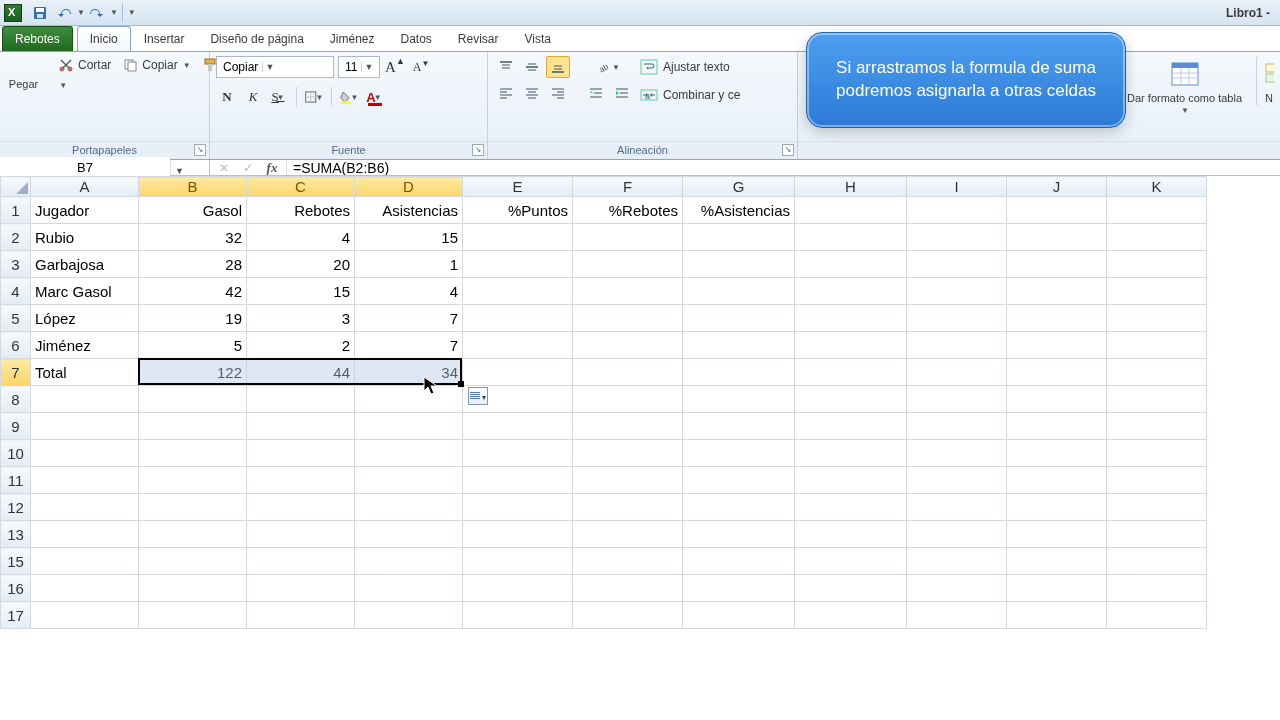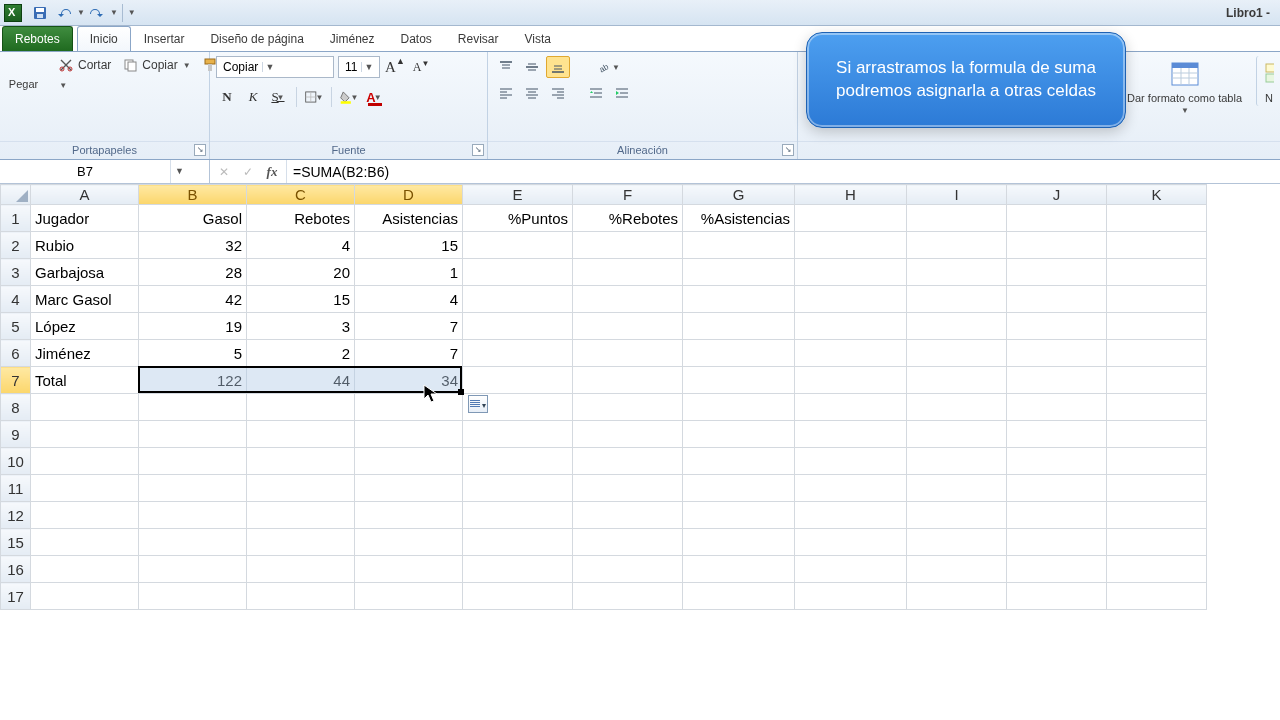--- a/index.html
+++ b/index.html
@@ -56,21 +56,21 @@
 .wrap-item { display:flex; align-items:center; gap:5px; font-size:12px; color:#3a3a3a; padding:2px 4px; white-space:nowrap; border-radius:3px;}
 .wrap-item svg{ width:18px; height:18px; }
 
 .style-btn{ display:flex; flex-direction:column; align-items:center; gap:2px; font-size:11px; color:#3a3a3a; padding:2px 6px; border-radius:3px; white-space:nowrap;}
 .style-btn .ico{ width:32px; height:32px; display:flex; align-items:center; justify-content:center; }
 .new-style{ border-left:1px solid #c2d2e4; margin-left:4px; padding-left:8px;}
 
 .orient-col { display:flex; flex-direction:column; gap:4px; margin-left:6px; align-items:center; }
 
 
-.fxbar { height:24px; border-bottom:1px solid #b3c3d7; display:flex; align-items:stretch; background:#fff; }
+.fxbar { height:16px; border-bottom:1px solid #b3c3d7; display:flex; align-items:stretch; background:#fff; }
 .namebox { width:210px; display:flex; align-items:center; border-right:1px solid #b3c3d7; }
 .namebox input { border:none; width:170px; height:22px; font-size:13px; text-align:center; outline:none; }
 .namebox .dd { width:18px; text-align:center; color:#555; font-size:9px; border-left:1px solid #d6dfea; height:100%; line-height:22px;}
 .fx-btns { display:flex; align-items:center; padding:0 4px; gap:4px; border-right:1px solid #d6dfea;}
 .fx-btns span { width:20px; height:20px; display:inline-flex; align-items:center; justify-content:center; color:#7a7a7a; font-size:12px; }
 .fx-label { font-style:italic; font-weight:bold; color:#555 !important; font-family:"Times New Roman",serif; font-size:13px !important;}
 .formula-input { flex:1; border:none; padding:0 6px; font-size:14px; outline:none; }
 
 
 .grid-wrap { position:relative; height: calc(720px - 26px - 26px - 108px - 24px); overflow:hidden; background:#fff;}
@@ -305,20 +305,39 @@
           <span class="align-btn">
               <svg viewBox="0 0 16 14">
                 <line x1="2" y1="3" x2="14" y2="3" stroke="#456"></line>
                 <polygon points="2,5 5,7 2,9" fill="#2c6"></polygon>
                 <line x1="6" y1="7" x2="14" y2="7" stroke="#456"></line>
                 <line x1="2" y1="11" x2="14" y2="11" stroke="#456"></line>
               </svg>
             </span>
         </div>
       </div>
+      <div class="wrap-col">
+        <div class="wrap-item">
+          <svg viewBox="0 0 18 18">
+              <rect x="1" y="2" width="16" height="14" fill="none" stroke="#6c9"></rect>
+              <path d="M4 6h8a2 2 0 010 4H7l1-1M7 10l1 1" fill="none" stroke="#367"></path>
+            </svg>
+          <span>Ajustar texto</span>
+        </div>
+        <div class="wrap-item cut-right" style="width:130px">
+          <svg viewBox="0 0 18 18">
+              <rect x="1" y="4" width="16" height="10" fill="none" stroke="#6c9"></rect>
+              <text x="5" y="13" font-size="9" fill="#367">a</text>
+              <path d="M3 9h3M12 9h3" stroke="#367"></path>
+              <polygon points="6,7 8,9 6,11" fill="#367"></polygon>
+              <polygon points="12,7 10,9 12,11" fill="#367"></polygon>
+            </svg>
+          <span>Combinar y ce</span>
+        </div>
+      </div>
     </div>
     <div class="group-label"><span>Alineación</span><span class="launcher">↘</span></div>
   </div>
 
   <div class="group" style="flex:1; border-right:none;">
     <div class="group-body" style="justify-content:flex-end; gap:4px; padding-right:6px;">
       <div class="style-btn cut-right" style="align-items:flex-end;width:38px">
         <span class="ico">
             <svg viewBox="0 0 32 32">
               <rect x="2" y="6" width="24" height="20" fill="#fff" stroke="#9ab"></rect>
@@ -552,20 +571,34 @@
           <td class=""></td>
           <td class=""></td>
           <td class=""></td>
           <td class=""></td>
           <td class=""></td>
           <td class=""></td>
           <td class=""></td>
           <td class=""></td>
         </tr>
         <tr>
+          <th class="">13</th>
+          <td class=""></td>
+          <td class=""></td>
+          <td class=""></td>
+          <td class=""></td>
+          <td class=""></td>
+          <td class=""></td>
+          <td class=""></td>
+          <td class=""></td>
+          <td class=""></td>
+          <td class=""></td>
+          <td class=""></td>
+        </tr>
+        <tr>
           <th class="">15</th>
           <td class=""></td>
           <td class=""></td>
           <td class=""></td>
           <td class=""></td>
           <td class=""></td>
           <td class=""></td>
           <td class=""></td>
           <td class=""></td>
           <td class=""></td>

